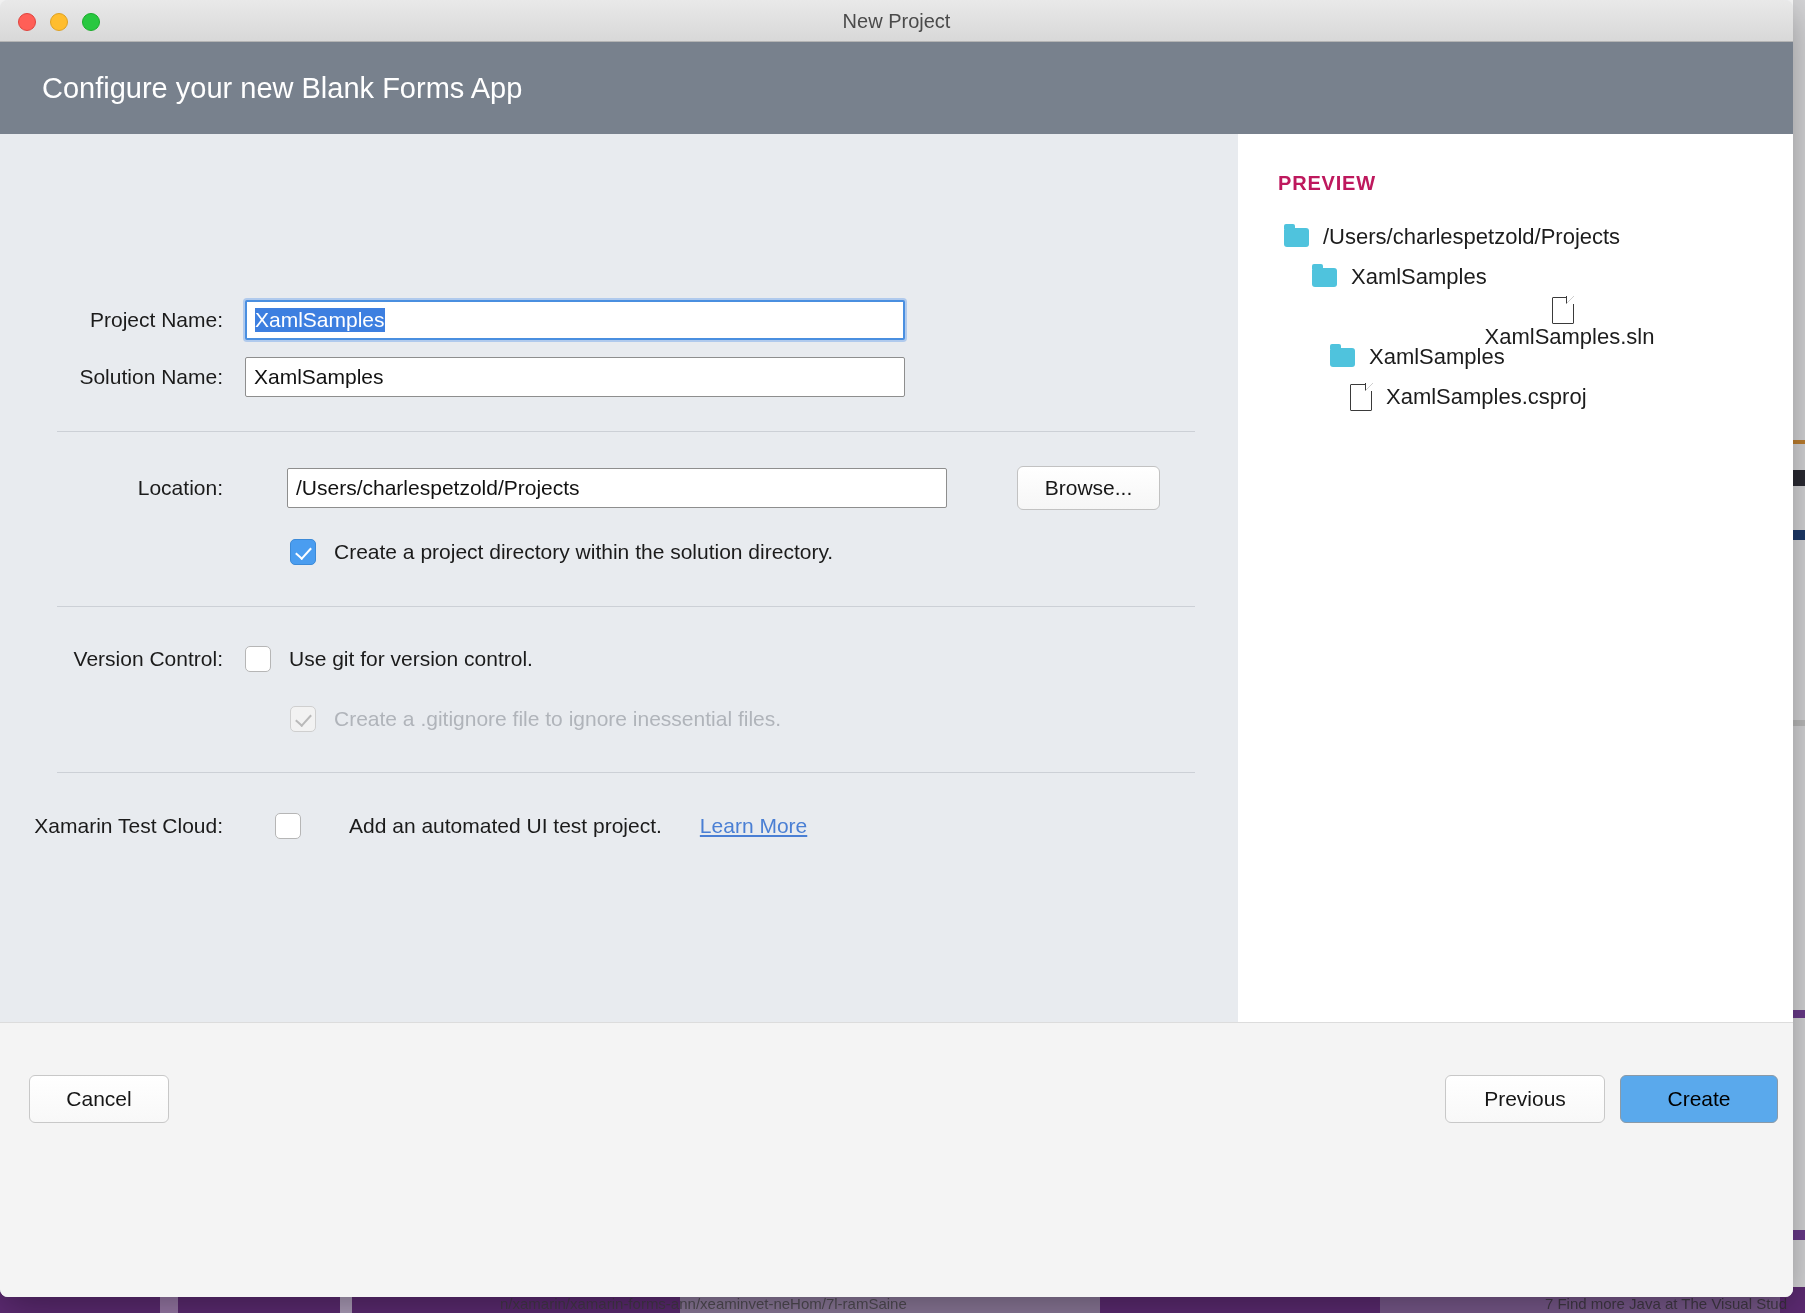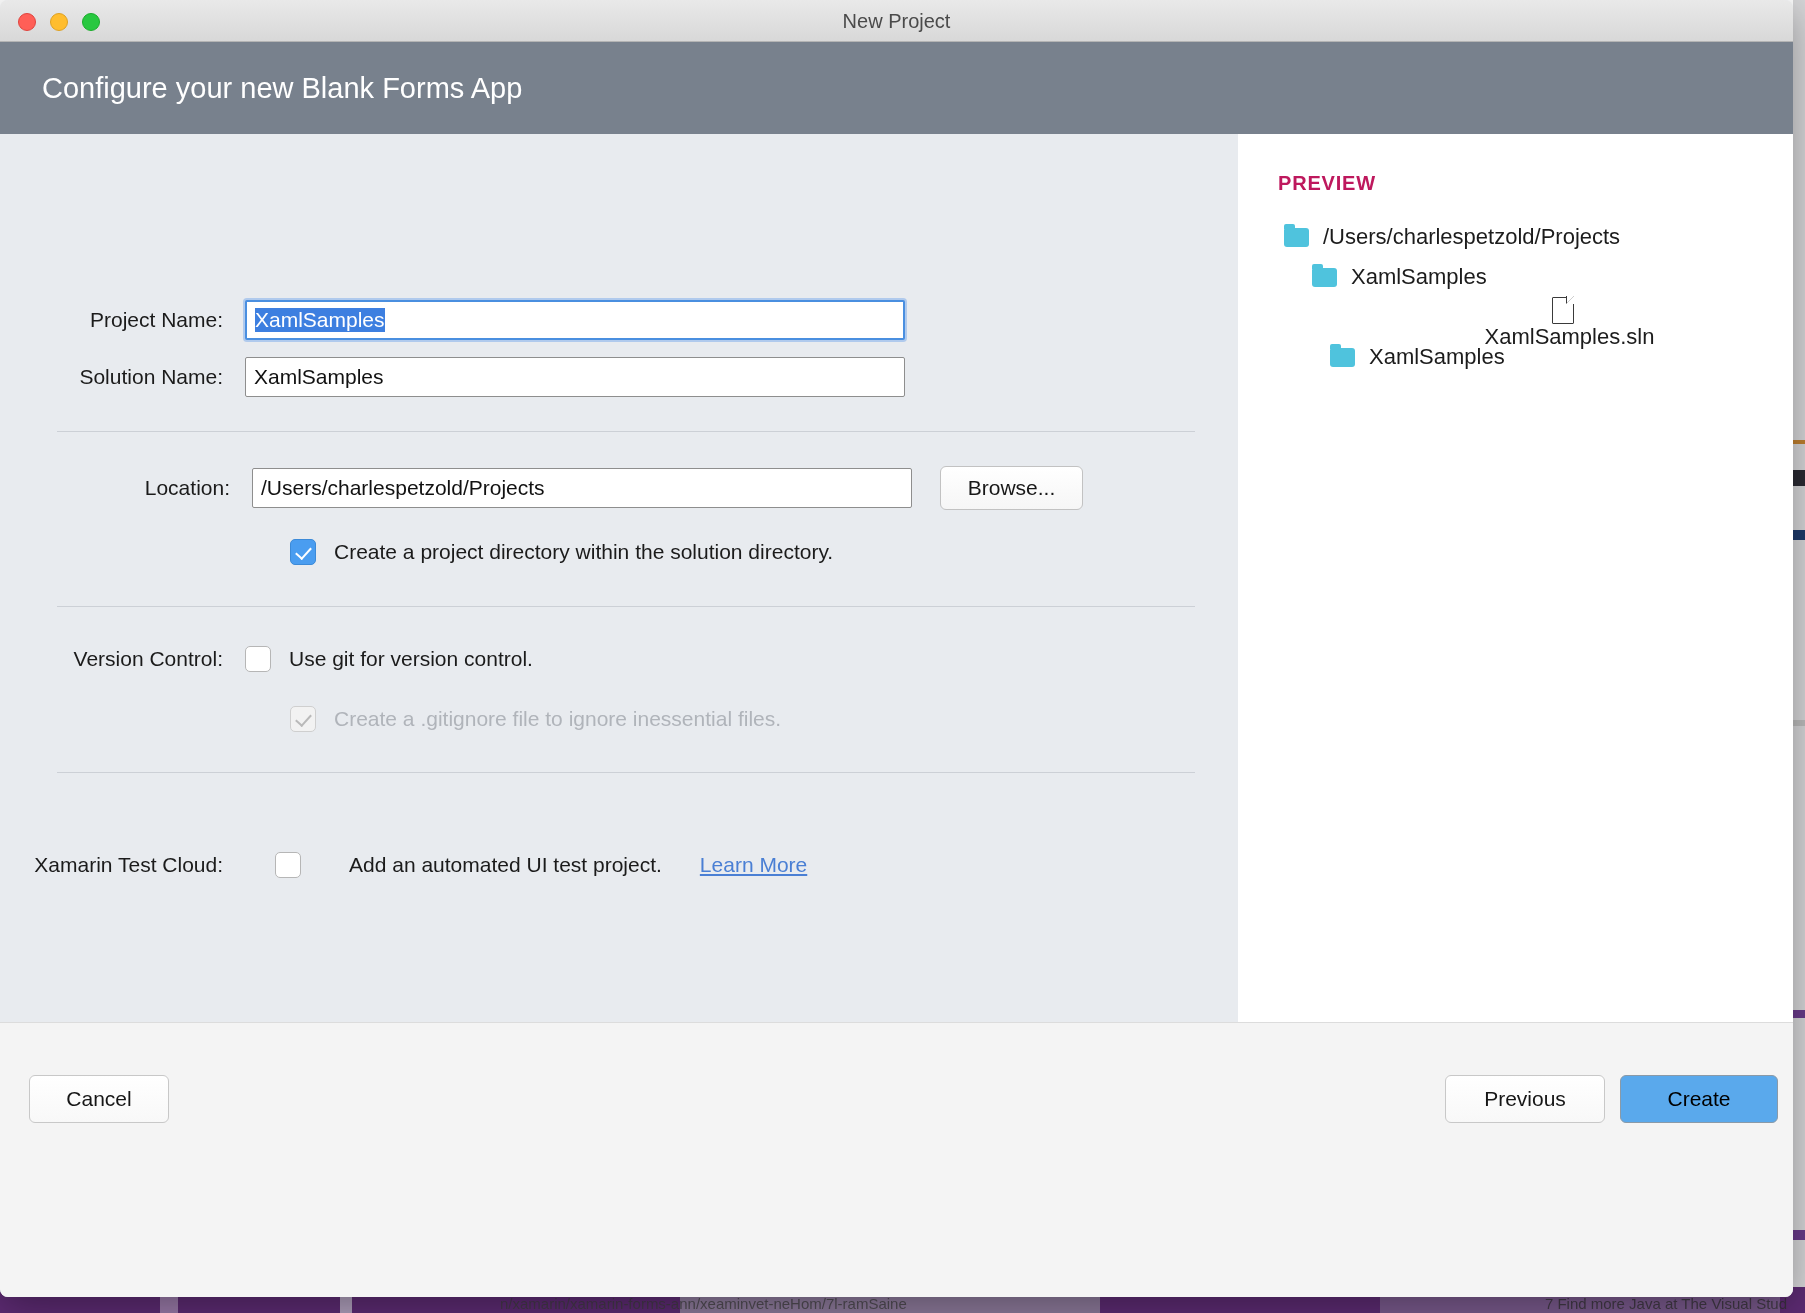--- a/index.html
+++ b/index.html
@@ -398,21 +398,21 @@
 
       <div class="row" style="left:0; top:223px;">
         <div class="field-label">Solution Name:</div>
         <div class="input-shell">
           <span>XamlSamples</span>
         </div>
       </div>
 
       <div class="separator" style="top:297px;"></div>
 
-      <div class="row" style="left:7px; top:332px;">
+      <div class="row" style="left:0; top:332px;gap:42px;">
         <div class="field-label">Location:</div>
         <div class="input-shell">
           <span>/Users/charlespetzold/Projects</span>
         </div>
         <button class="browse-btn">Browse...</button>
       </div>
 
       <div class="row" style="left:290px; top:405px;">
         <div class="cb-box checked"></div>
         <div class="cb-label">Create a project directory within the solution directory.</div>
@@ -426,21 +426,21 @@
         <div class="cb-label">Use git for version control.</div>
       </div>
 
       <div class="row" style="left:290px; top:572px;">
         <div class="cb-box disabled-checked"></div>
         <div class="cb-label disabled">Create a .gitignore file to ignore inessential files.</div>
       </div>
 
       <div class="separator" style="top:638px;"></div>
 
-      <div class="row" style="left:0; top:718px;gap:30px;">
+      <div class="row" style="left:0; top:679px;gap:30px;">
         <div class="field-label">Xamarin Test Cloud:</div>
         <div class="cb-box unchecked"></div>
         <div class="cb-label">Add an automated UI test project.</div>
         <a class="learn-link">Learn More</a>
       </div>
 
     </div>
 
     <div id="preview-pane">
       <div id="preview-heading">PREVIEW</div>
@@ -458,20 +458,24 @@
       <div class="tree-row" style="padding-left:54px;flex-direction:column;">
         <span class="file-icon"></span>
         <span class="tree-label">XamlSamples.sln</span>
       </div>
 
       <div class="tree-row" style="padding-left:52px;">
         <span class="folder-icon"></span>
         <span class="tree-label">XamlSamples</span>
       </div>
 
+      <div class="tree-row" style="padding-left:72px;">
+        <span class="file-icon"></span>
+        <span class="tree-label">XamlSamples.csproj</span>
+      </div>
     </div>
 
   </div>
 
   <div id="footer">
     <button class="footer-btn" id="cancel-btn">Cancel</button>
     <button class="footer-btn" id="previous-btn">Previous</button>
     <button class="footer-btn" id="create-btn">Create</button>
   </div>
 

